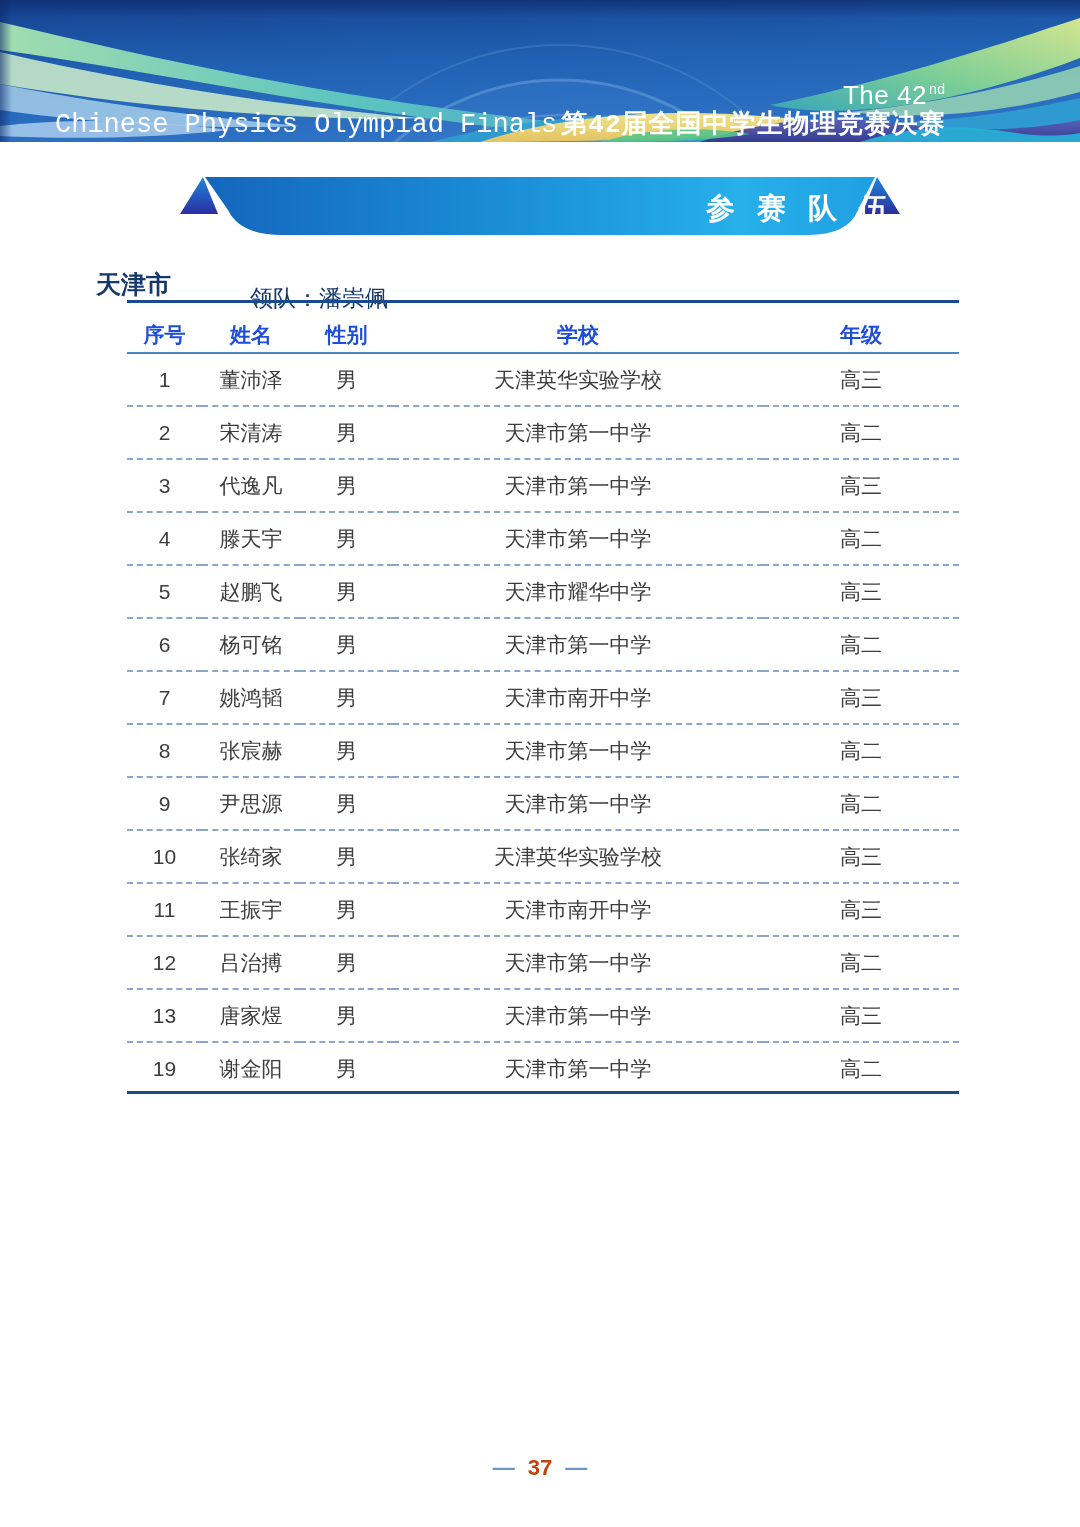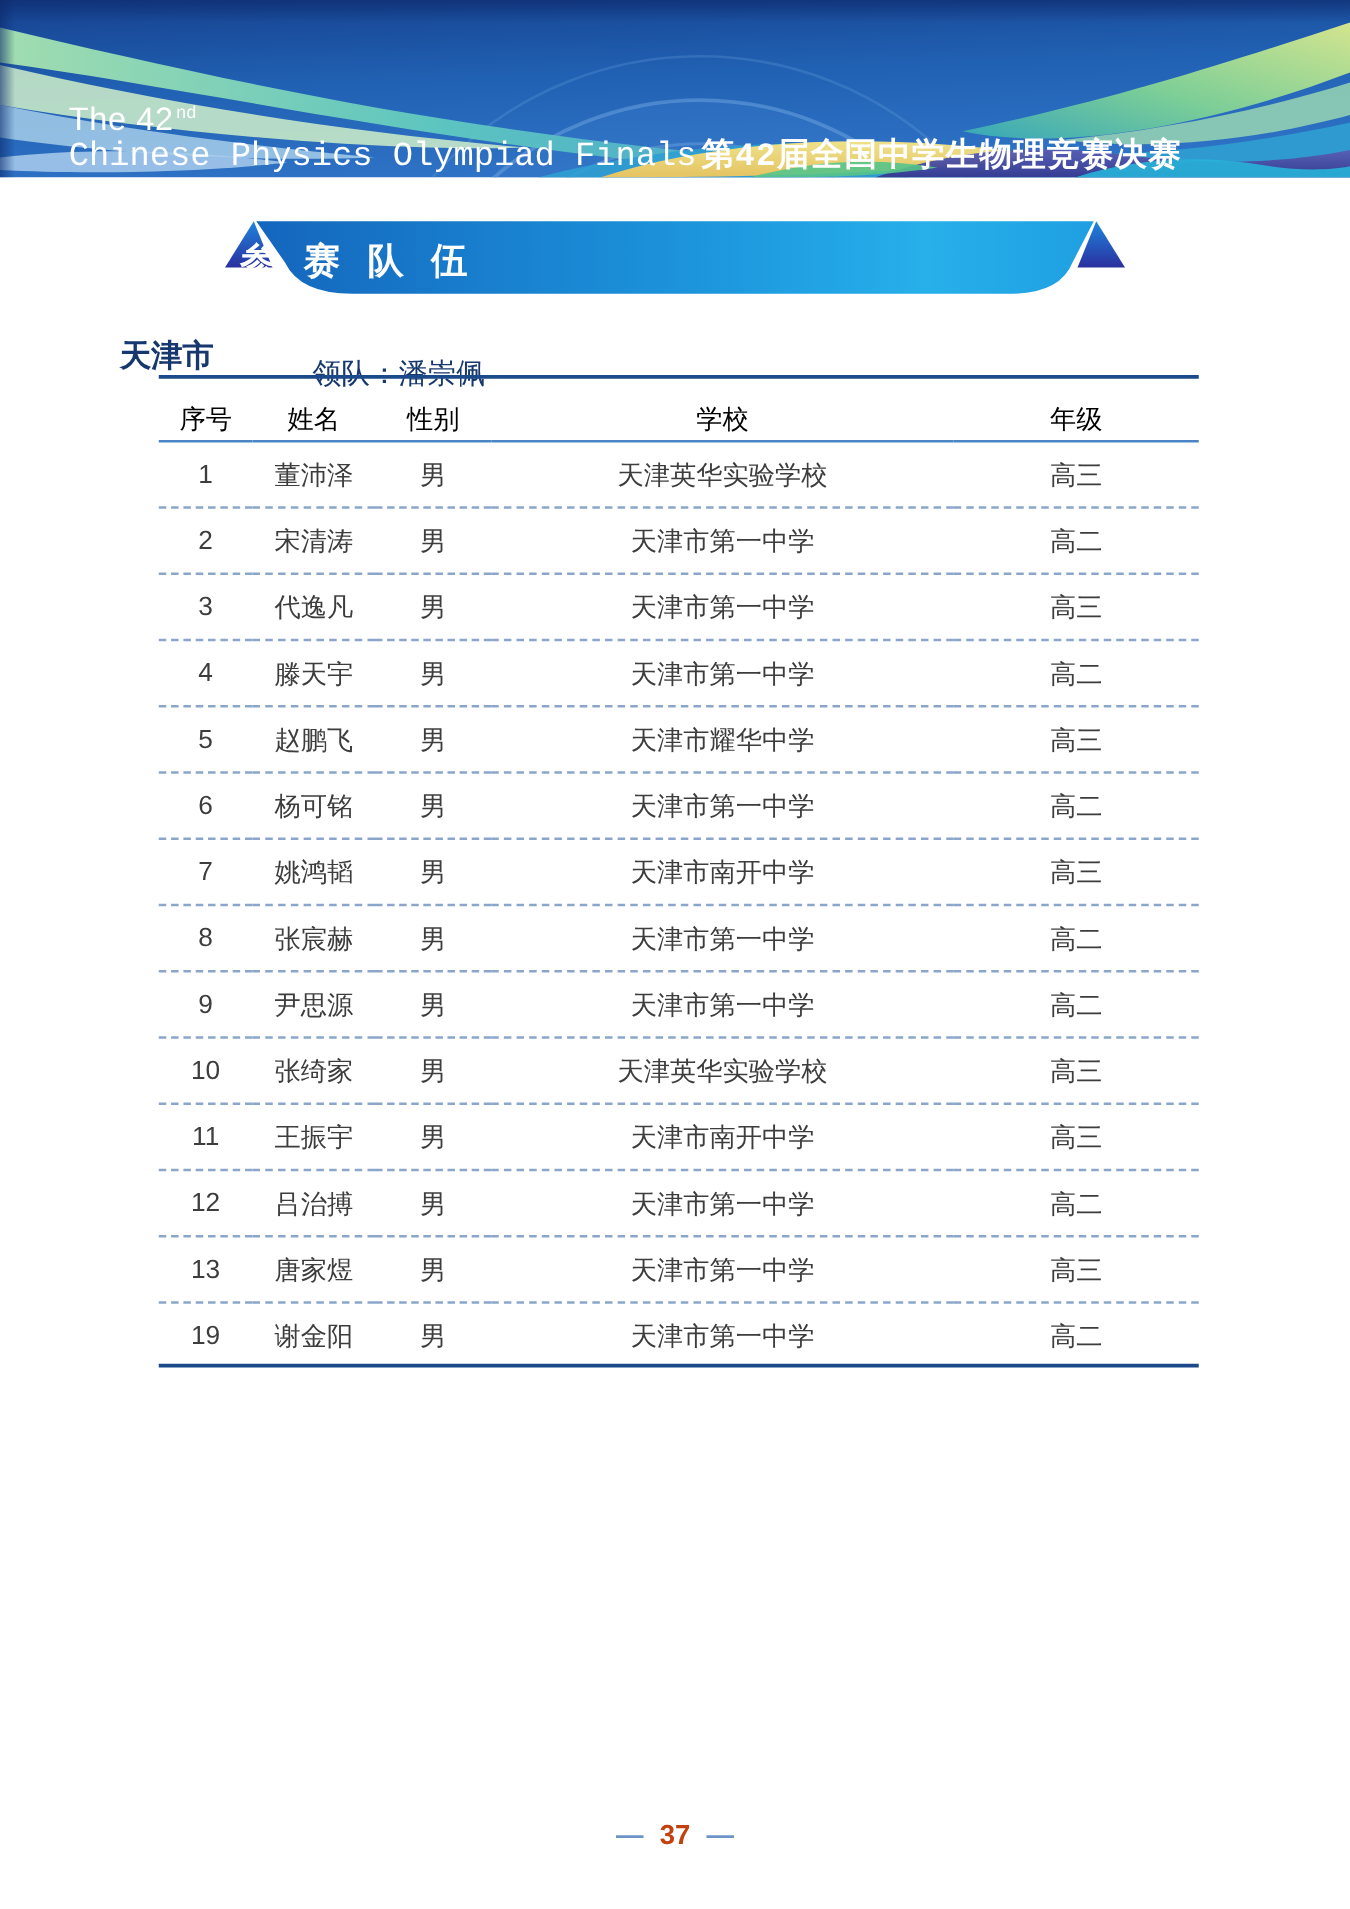--- a/index.html
+++ b/index.html
@@ -4,50 +4,50 @@
 <style>
   html,body { margin:0; padding:0; background:#ffffff; }
   .page {
     position:relative; width:1080px; height:1527px; background:#fff;
     font-family:"Liberation Sans","DejaVu Sans",sans-serif; overflow:hidden;
   }
 
   
   .banner { position:absolute; left:0; top:0; width:1080px; height:142px; }
   .banner svg { display:block; }
-  .banner-text { position:absolute; left:55px; top:74px; color:#fff; white-space:nowrap; }
+  .banner-text { position:absolute; left:55px; top:74px; color:#fff; white-space:nowrap;text-align:right; }
   .bt-line1 { font-size:26px; line-height:30px; font-weight:400; letter-spacing:.5px; }
   .bt-line1 sup { font-size:14px; vertical-align:super; margin-left:2px; }
   .bt-line2 { font-size:27px; line-height:30px; display:flex; gap:4px; align-items:baseline;font-family:Liberation Mono, monospace; }
   .bt-line2 .zh { font-weight:700; font-size:26px; letter-spacing:1px; }
 
   
   .ribbon { position:absolute; left:170px; top:176px; width:740px; height:62px; }
   .ribbon svg { display:block; }
   .ribbon-title {
-    position:absolute; left:0; top:13px; width:740px; text-align:left;
+    position:absolute; left:0; top:13px; width:740px; text-align:right;
     color:#fff; font-size:29px; font-weight:700; letter-spacing:22px; text-indent:22px;
   }
 
   
   .section-head { position:absolute; left:96px; top:268px; height:32px; width:870px; }
   .province { position:absolute; left:0; top:0; font-size:25px; font-weight:700; color:#17386e;font-family:Liberation Mono, monospace; }
   .leader   { position:absolute; left:154px; top:15px; font-size:23px; color:#17386e; }
   .rule-top    { position:absolute; left:127px; top:300px; width:832px; height:3px; background:#1b4a8a; }
   .rule-bottom { position:absolute; left:127px; top:1091px; width:832px; height:3px; background:#1b4a8a; }
 
   
   .team-table { position:absolute; left:127px; top:318px; width:832px; border-collapse:collapse; table-layout:fixed; }
   .team-table col.c1 { width:75px; }
   .team-table col.c2 { width:98px; }
   .team-table col.c3 { width:93px; }
   .team-table col.c4 { width:370px; }
   .team-table col.c5 { width:196px; }
   .team-table th {
-    font-size:21px; font-weight:400; color:#000000; height:34px; padding:0;
+    font-size:21px; font-weight:700; color:#1d4ed8; height:34px; padding:0;
     text-align:center; vertical-align:middle; border-bottom:2px solid #4a86c5;
   }
   .team-table td {
     font-size:21px; color:#3d3d3d; height:51px; padding:0;
     text-align:center; vertical-align:middle; border-bottom:2px dashed #8ba6ca;
   }
   .team-table tbody tr:last-child td { border-bottom:none; }
 
   
   .page-footer {

